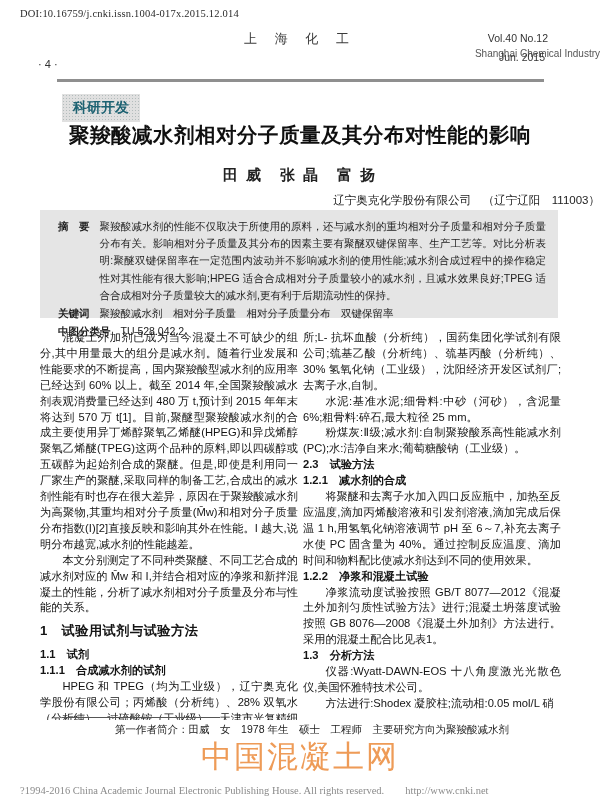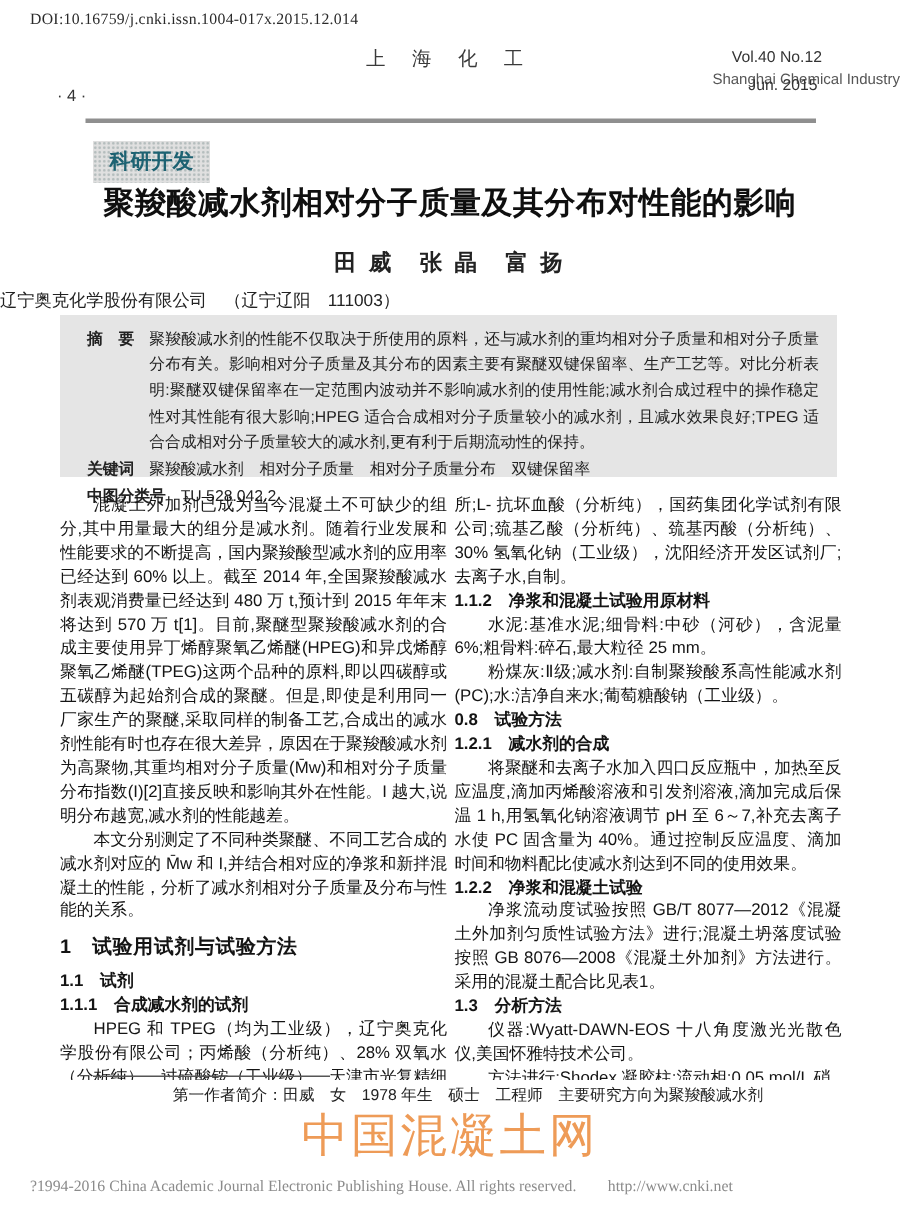--- a/index.html
+++ b/index.html
@@ -40,21 +40,21 @@
   }
   .title {
     position:absolute; top:121px; left:0; width:100%; text-align:center;
     font-size:20.5px; font-weight:bold; color:#0f0f0f; letter-spacing:.5px;
   }
   .authors {
     position:absolute; top:166px; left:0; width:100%; text-align:center;
     font-size:15px; font-weight:bold; color:#222; letter-spacing:2px;
   }
   .affiliation {
-    position:absolute; top:193px; left:0; width:100%; text-align:left;
+    position:absolute; top:193px; left:0; width:100%; text-align:right;
     font-size:11.5px; color:#222;
   }
   
   .abstract-box {
     position:absolute; top:210px; left:40px; width:518px; height:108px;
     background:#e5e5e5; padding:8px 12px 6px 18px;
     font-size:10.5px; line-height:17.2px; color:#222;
   }
   .abs-row { display:flex; }
   .abs-label { font-weight:bold; white-space:nowrap; margin-right:10px; }
@@ -124,24 +124,23 @@
   <div class="col col-left" id="col-left">
       <p class="ind">混凝土外加剂已成为当今混凝土不可缺少的组分,其中用量最大的组分是减水剂。随着行业发展和性能要求的不断提高，国内聚羧酸型减水剂的应用率已经达到 60% 以上。截至 2014 年,全国聚羧酸减水剂表观消费量已经达到 480 万 t,预计到 2015 年年末将达到 570 万 t[1]。目前,聚醚型聚羧酸减水剂的合成主要使用异丁烯醇聚氧乙烯醚(HPEG)和异戊烯醇聚氧乙烯醚(TPEG)这两个品种的原料,即以四碳醇或五碳醇为起始剂合成的聚醚。但是,即使是利用同一厂家生产的聚醚,采取同样的制备工艺,合成出的减水剂性能有时也存在很大差异，原因在于聚羧酸减水剂为高聚物,其重均相对分子质量(M̄w)和相对分子质量分布指数(I)[2]直接反映和影响其外在性能。I 越大,说明分布越宽,减水剂的性能越差。</p>
       <p class="ind">本文分别测定了不同种类聚醚、不同工艺合成的减水剂对应的 M̄w 和 I,并结合相对应的净浆和新拌混凝土的性能，分析了减水剂相对分子质量及分布与性能的关系。</p>
       <h3>1　试验用试剂与试验方法</h3>
       <h4>1.1　试剂</h4>
       <h4>1.1.1　合成减水剂的试剂</h4>
       <p class="ind">HPEG 和 TPEG（均为工业级），辽宁奥克化学股份有限公司；丙烯酸（分析纯）、28% 双氧水（分析纯）、过硫酸铵（工业级），天津市光复精细化工研究</p>
     </div>
   <div class="col col-right" id="col-right">
       <p>所;L- 抗坏血酸（分析纯），国药集团化学试剂有限公司;巯基乙酸（分析纯）、巯基丙酸（分析纯）、30% 氢氧化钠（工业级），沈阳经济开发区试剂厂;去离子水,自制。</p>
-      <h4>1.1.2　净浆和混凝土试验用原材料</h4>
       <p class="ind">水泥:基准水泥;细骨料:中砂（河砂），含泥量 6%;粗骨料:碎石,最大粒径 25 mm。</p>
       <p class="ind">粉煤灰:Ⅱ级;减水剂:自制聚羧酸系高性能减水剂(PC);水:洁净自来水;葡萄糖酸钠（工业级）。</p>
-      <h4>0.8　试验方法</h4>
+      <h4>2.3　试验方法</h4>
       <h4>1.2.1　减水剂的合成</h4>
       <p class="ind">将聚醚和去离子水加入四口反应瓶中，加热至反应温度,滴加丙烯酸溶液和引发剂溶液,滴加完成后保温 1 h,用氢氧化钠溶液调节 pH 至 6～7,补充去离子水使 PC 固含量为 40%。通过控制反应温度、滴加时间和物料配比使减水剂达到不同的使用效果。</p>
       <h4>1.2.2　净浆和混凝土试验</h4>
       <p class="ind">净浆流动度试验按照 GB/T 8077—2012《混凝土外加剂匀质性试验方法》进行;混凝土坍落度试验按照 GB 8076—2008《混凝土外加剂》方法进行。采用的混凝土配合比见表1。</p>
       <h4>1.3　分析方法</h4>
       <p class="ind">仪器:Wyatt-DAWN-EOS 十八角度激光光散色仪,美国怀雅特技术公司。</p>
       <p class="ind">方法进行:Shodex 凝胶柱;流动相:0.05 mol/L 硝</p>
     </div>
 
   <div class="footnote">

